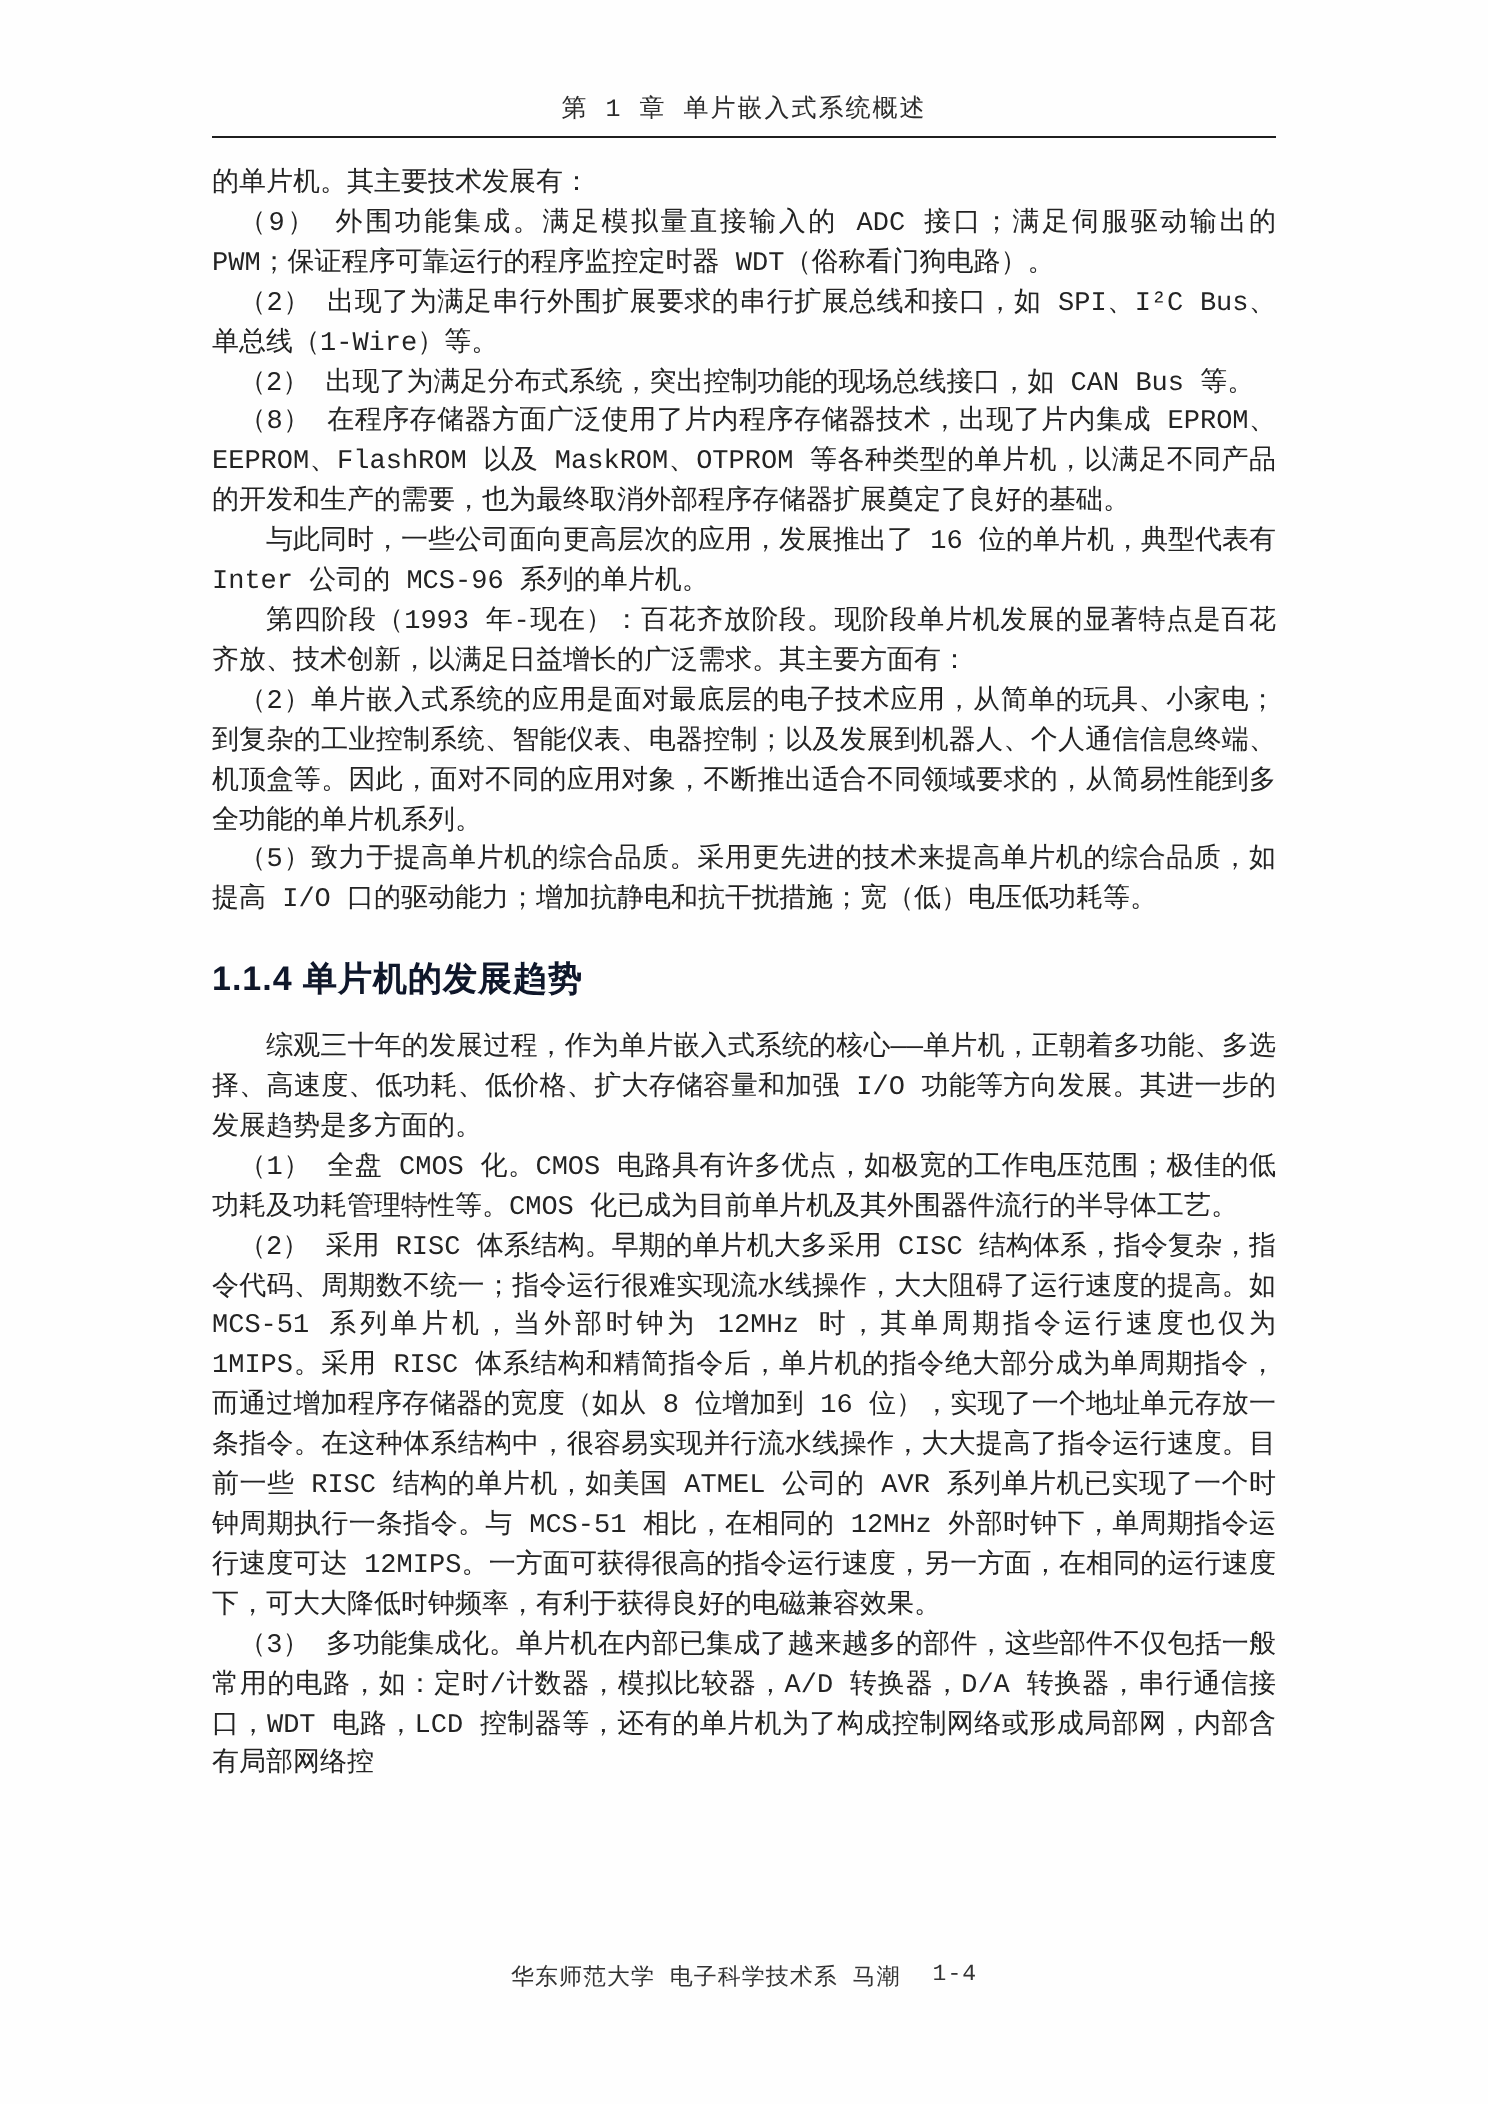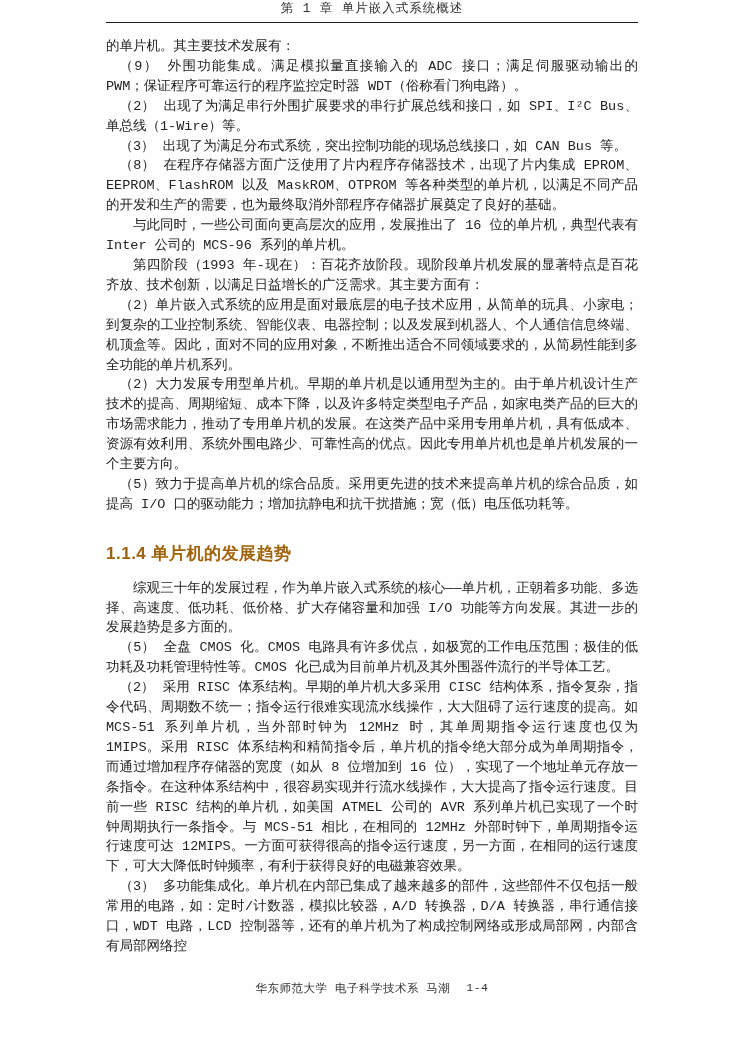--- a/index.html
+++ b/index.html
@@ -11,20 +11,21 @@
     position: relative;
     width: 744px;
     height: 1052px;
     background: #fefefe;
     box-sizing: border-box;
     color: #232323;
     font-family: "Liberation Mono", "DejaVu Sans Mono", serif;
     overflow: hidden;
   }
   .header {
+    padding-top: 46px;
   }
   .header-title {
     text-align: center;
     font-size: 12.5px;
     letter-spacing: 1px;
     color: #2c2c2c;
   }
   .header-rule {
     width: 532px;
     margin: 5px auto 0 auto;
@@ -43,22 +44,22 @@
     padding: 0;
   }
   .indent-0 { text-indent: 0; }
   .indent-1 { text-indent: 1em; }
   .indent-2 { text-indent: 2em; }
   .section-heading {
     font-family: "Liberation Sans", "DejaVu Sans", sans-serif;
     font-weight: 700;
     font-size: 17px;
     letter-spacing: 0.5px;
-    color: #a16207;
-    margin: 29px 0 15px 0;
+    color: #0f172a;
+    margin: 19px 0 15px 0;
   }
   .footer {
     position: absolute;
     left: 0;
     right: 0;
     bottom: 56px;
     display: flex;
     justify-content: center;
     align-items: flex-start;
     gap: 16px;
@@ -74,32 +75,31 @@
 
   <div class="header">
     <div class="header-title">第 1 章 单片嵌入式系统概述</div>
     <div class="header-rule"></div>
   </div>
 
   <div class="body">
     <p class="indent-0">的单片机。其主要技术发展有：</p>
     <p class="indent-1">（9） 外围功能集成。满足模拟量直接输入的 ADC 接口；满足伺服驱动输出的 PWM；保证程序可靠运行的程序监控定时器 WDT（俗称看门狗电路）。</p>
     <p class="indent-1">（2） 出现了为满足串行外围扩展要求的串行扩展总线和接口，如 SPI、I²C Bus、单总线（1-Wire）等。</p>
-    <p class="indent-1">（3） 出现了为满足分布式系统，突出控制功能的现场总线接口，如 CAN Bus 等。</p>
+    <p class="indent-1">（2） 出现了为满足分布式系统，突出控制功能的现场总线接口，如 CAN Bus 等。</p>
     <p class="indent-1">（8） 在程序存储器方面广泛使用了片内程序存储器技术，出现了片内集成 EPROM、EEPROM、FlashROM 以及 MaskROM、OTPROM 等各种类型的单片机，以满足不同产品的开发和生产的需要，也为最终取消外部程序存储器扩展奠定了良好的基础。</p>
     <p class="indent-2">与此同时，一些公司面向更高层次的应用，发展推出了 16 位的单片机，典型代表有 Inter 公司的 MCS-96 系列的单片机。</p>
     <p class="indent-2">第四阶段（1993 年-现在）：百花齐放阶段。现阶段单片机发展的显著特点是百花齐放、技术创新，以满足日益增长的广泛需求。其主要方面有：</p>
     <p class="indent-1">（2）单片嵌入式系统的应用是面对最底层的电子技术应用，从简单的玩具、小家电；到复杂的工业控制系统、智能仪表、电器控制；以及发展到机器人、个人通信信息终端、机顶盒等。因此，面对不同的应用对象，不断推出适合不同领域要求的，从简易性能到多全功能的单片机系列。</p>
-    <p class="indent-1">（2）大力发展专用型单片机。早期的单片机是以通用型为主的。由于单片机设计生产技术的提高、周期缩短、成本下降，以及许多特定类型电子产品，如家电类产品的巨大的市场需求能力，推动了专用单片机的发展。在这类产品中采用专用单片机，具有低成本、资源有效利用、系统外围电路少、可靠性高的优点。因此专用单片机也是单片机发展的一个主要方向。</p>
     <p class="indent-1">（5）致力于提高单片机的综合品质。采用更先进的技术来提高单片机的综合品质，如提高 I/O 口的驱动能力；增加抗静电和抗干扰措施；宽（低）电压低功耗等。</p>
 
     <h2 class="section-heading">1.1.4 单片机的发展趋势</h2>
 
     <p class="indent-2">综观三十年的发展过程，作为单片嵌入式系统的核心——单片机，正朝着多功能、多选择、高速度、低功耗、低价格、扩大存储容量和加强 I/O 功能等方向发展。其进一步的发展趋势是多方面的。</p>
-    <p class="indent-1">（5） 全盘 CMOS 化。CMOS 电路具有许多优点，如极宽的工作电压范围；极佳的低功耗及功耗管理特性等。CMOS 化已成为目前单片机及其外围器件流行的半导体工艺。</p>
+    <p class="indent-1">（1） 全盘 CMOS 化。CMOS 电路具有许多优点，如极宽的工作电压范围；极佳的低功耗及功耗管理特性等。CMOS 化已成为目前单片机及其外围器件流行的半导体工艺。</p>
     <p class="indent-1">（2） 采用 RISC 体系结构。早期的单片机大多采用 CISC 结构体系，指令复杂，指令代码、周期数不统一；指令运行很难实现流水线操作，大大阻碍了运行速度的提高。如 MCS-51 系列单片机，当外部时钟为 12MHz 时，其单周期指令运行速度也仅为 1MIPS。采用 RISC 体系结构和精简指令后，单片机的指令绝大部分成为单周期指令，而通过增加程序存储器的宽度（如从 8 位增加到 16 位），实现了一个地址单元存放一条指令。在这种体系结构中，很容易实现并行流水线操作，大大提高了指令运行速度。目前一些 RISC 结构的单片机，如美国 ATMEL 公司的 AVR 系列单片机已实现了一个时钟周期执行一条指令。与 MCS-51 相比，在相同的 12MHz 外部时钟下，单周期指令运行速度可达 12MIPS。一方面可获得很高的指令运行速度，另一方面，在相同的运行速度下，可大大降低时钟频率，有利于获得良好的电磁兼容效果。</p>
     <p class="indent-1">（3） 多功能集成化。单片机在内部已集成了越来越多的部件，这些部件不仅包括一般常用的电路，如：定时/计数器，模拟比较器，A/D 转换器，D/A 转换器，串行通信接口，WDT 电路，LCD 控制器等，还有的单片机为了构成控制网络或形成局部网，内部含有局部网络控</p>
   </div>
 
   <div class="footer">
     <span>华东师范大学 电子科学技术系 马潮</span>
     <span class="footer-page-num">1-4</span>
   </div>
 
 </div>

